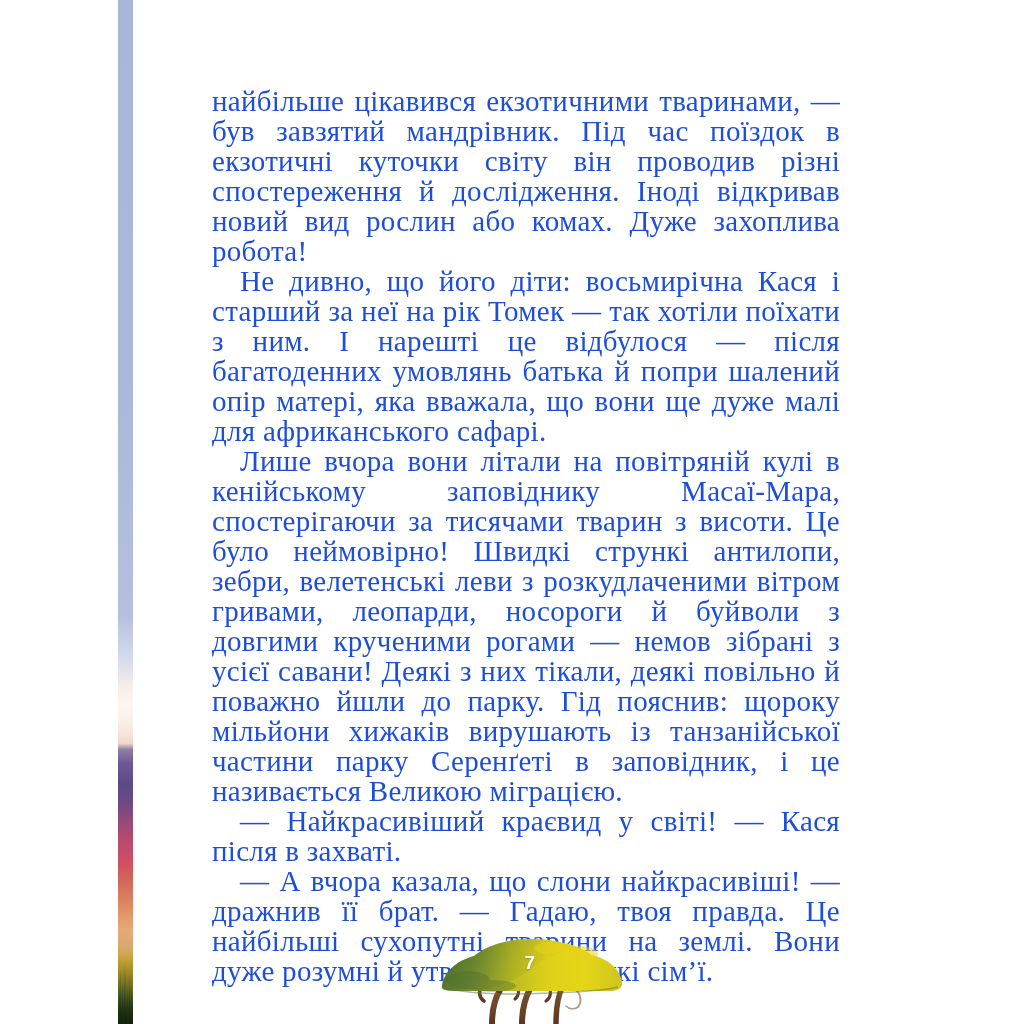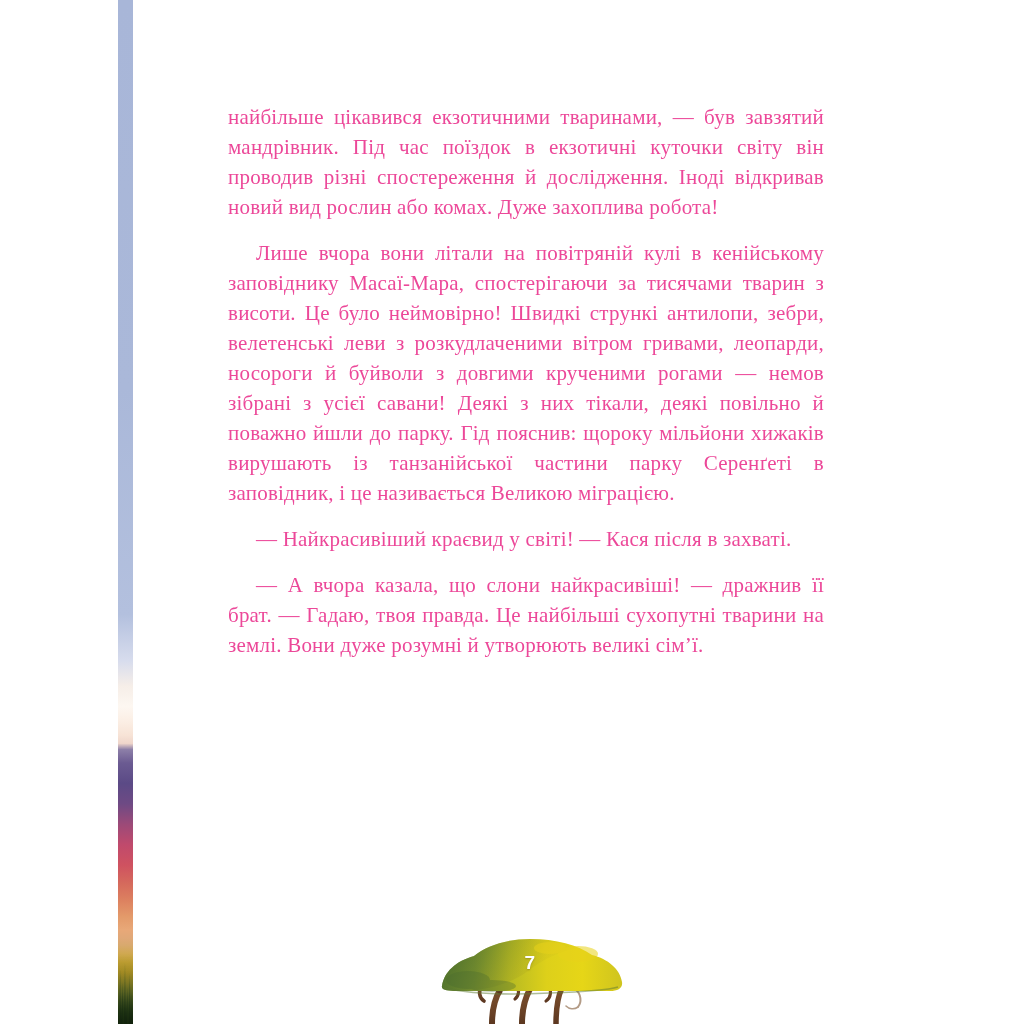--- a/index.html
+++ b/index.html
@@ -93,24 +93,24 @@
   }
 
   
   .text-column {
     position: absolute;
     left: 212px;
     top: 86px;
     width: 628px;
   }
   .para {
-    margin: 16px;
-    font-size: 21px;
+    margin: 0;
+    font-size: 29px;
     line-height: 30px;
-    color: #ec4899;
+    color: #1d4ed8;
     text-align: justify;
     text-indent: 28px;
     -webkit-hyphens: none;
     hyphens: none;
     letter-spacing: 0.01em;
   }
   .para.first {
     text-indent: 0;
   }
   .para.dialogue {
@@ -165,20 +165,21 @@
         <path d="M0.4 95 L1.4 66 L2.2 95 Z"></path>
         <path d="M4.4 95 L5.4 70 L6.2 95 Z"></path>
         <path d="M9.0 95 L10.0 68 L10.8 95 Z"></path>
       </g>
     </svg>
     <div class="edge-grass"></div>
   </div>
 
   <div class="text-column">
     <p class="para first">найбільше цікавився екзотичними тваринами, — був завзятий мандрівник. Під час поїздок в екзотичні куточки світу він проводив різні спостереження й дослідження. Іноді відкривав новий вид рослин або комах. Дуже захоплива робота!</p>
+    <p class="para">Не дивно, що його діти: восьмирічна Кася і старший за неї на рік Томек — так хотіли поїхати з ним. І нарешті це відбулося — після багатоденних умовлянь батька й попри шалений опір матері, яка вважала, що вони ще дуже малі для африканського сафарі.</p>
     <p class="para">Лише вчора вони літали на повітряній кулі в кенійському заповіднику Масаї-Мара, спостерігаючи за тисячами тварин з висоти. Це було неймовірно! Швидкі стрункі антилопи, зебри, велетенські леви з розкудлаченими вітром гривами, леопарди, носороги й буйволи з довгими крученими рогами — немов зібрані з усієї савани! Деякі з них тікали, деякі повільно й поважно йшли до парку. Гід пояснив: щороку мільйони хижаків вирушають із танзанійської частини парку Серенґеті в заповідник, і це називається Великою міграцією.</p>
     <p class="para dialogue">— Найкрасивіший краєвид у світі! — Кася після в захваті.</p>
     <p class="para dialogue">— А вчора казала, що слони найкрасивіші! — дражнив її брат. — Гадаю, твоя правда. Це найбільші сухопутні тварини на землі. Вони дуже розумні й утворюють великі сім’ї.</p>
   </div>
 
   <div class="footer-illustration">
     <svg viewBox="0 0 200 96" xmlns="http://www.w3.org/2000/svg">
       <defs>
         <linearGradient id="canopyGrad" x1="0" y1="0" x2="1" y2="0">
           <stop offset="0%" stop-color="#5f8233"></stop>

